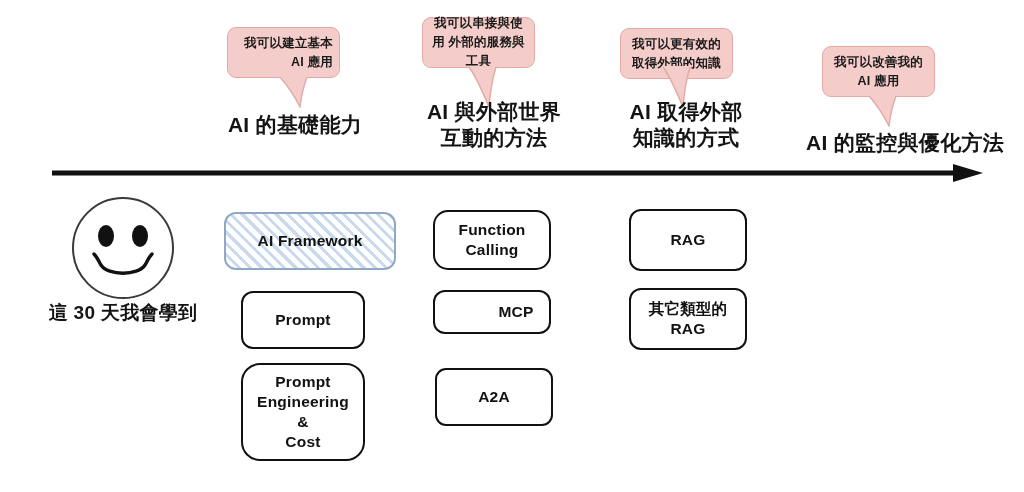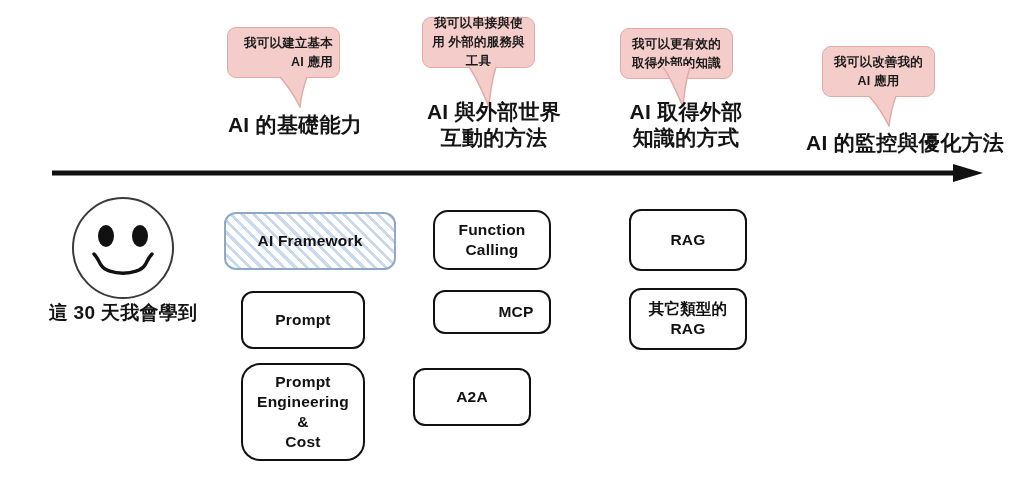--- a/index.html
+++ b/index.html
@@ -161,21 +161,21 @@
 Cost</span>
   </div>
 
   <div class="card" style="left:433px;top:210px;width:118px;height:60px;border-radius:15px;">
     <span class="ctxt">Function
 Calling</span>
   </div>
   <div class="card" style="left:433px;top:290px;width:118px;height:44px;padding-left:48px;">
     <span class="ctxt">MCP</span>
   </div>
-  <div class="card" style="left:413px;top:368px;width:118px;height:58px;">
+  <div class="card" style="left:435px;top:368px;width:118px;height:58px;border-radius:11px;">
     <span class="ctxt">A2A</span>
   </div>
 
   <div class="card" style="left:629px;top:209px;width:118px;height:62px;">
     <span class="ctxt">RAG</span>
   </div>
   <div class="card" style="left:629px;top:288px;width:118px;height:62px;">
     <span class="ctxt">其它類型的
 RAG</span>
   </div>

